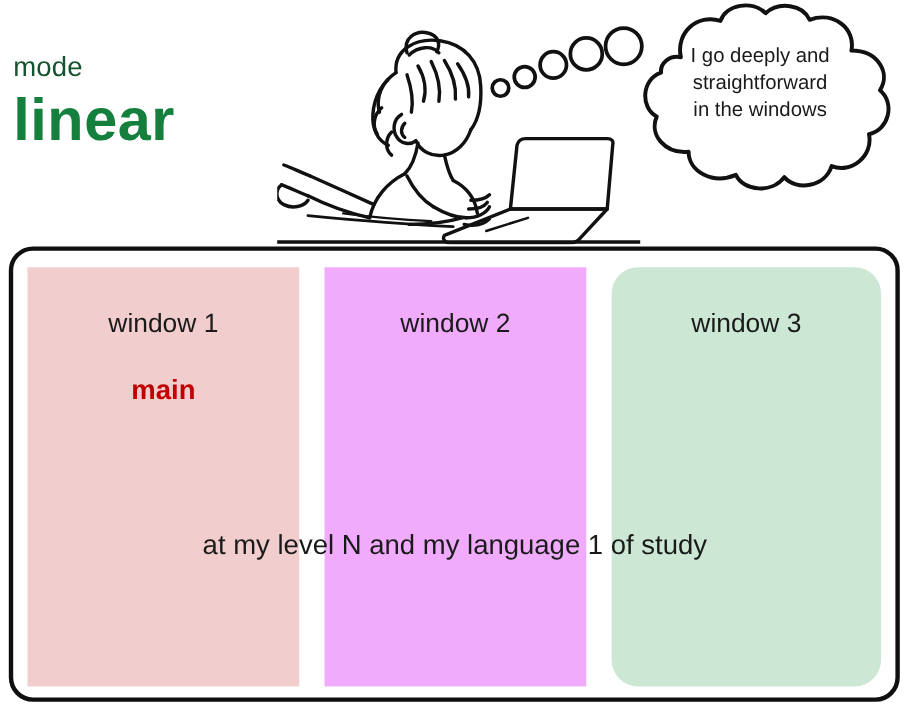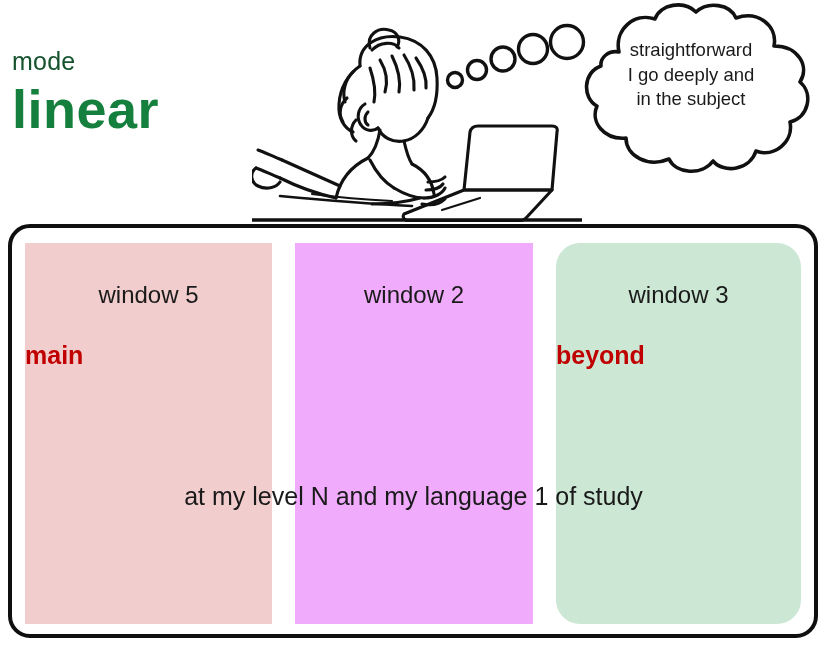--- a/index.html
+++ b/index.html
@@ -57,21 +57,21 @@
   #window-col-1{left:25px;width:247px;background:#F2CDCD;}
   #window-col-2{left:295px;width:238px;background:#D4F0F2;}
   #window-col-3{left:556px;width:245px;background:#CCE8D5;}
 
   .window-title{
     position:absolute;left:0;right:0;top:38px;
     text-align:center;font-size:24px;color:#1a1a1a;
   }
   .window-role{
     position:absolute;left:0;right:0;top:98px;
-    font-size:25px;font-weight:bold;color:#C00000;
+    text-align:center;font-size:25px;font-weight:bold;color:#C00000;
   }
 
   
   #caption{
     position:absolute;left:0;top:452px;width:827px;
     text-align:center;font-size:25px;color:#1a1a1a;
     line-height:1.42;
     pointer-events:none;
     margin-top:27px;
   }
@@ -170,37 +170,36 @@
                C194 168 168 172 157 159
                C146 174 120 172 113 157
                C92 166 70 154 70 136
                C48 138 34 120 41 104
                C26 96 27 70 45 64
                C44 56 52 48 63 50 Z"></path>
     </g>
   </svg>
 
   <div id="bubble-text">
+    <div>I go deeply and</div>
     <div>straightforward</div>
-    <div>I go deeply and</div>
-    <div>in the subject</div>
+    <div>in the windows</div>
   </div>
 </div>
 
 <div id="panel" style="border-color: rgb(15, 15, 15);"></div>
 
 <div class="window-col" id="window-col-1" style="background: rgb(242, 205, 205);">
-  <div class="window-title">window 5</div>
+  <div class="window-title">window 1</div>
   <div class="window-role" style="color: rgb(192, 0, 0);">main</div>
 </div>
 
 <div class="window-col" id="window-col-2" style="background: #f0abfc;">
   <div class="window-title">window 2</div>
 </div>
 
 <div class="window-col" id="window-col-3" style="background: rgb(204, 232, 213); border-radius: 24px;">
   <div class="window-title">window 3</div>
-  <div class="window-role" style="color: rgb(192, 0, 0);">beyond</div>
 </div>
 
 <div id="caption">
   <div>at my level N and my language 1 of study</div>
 </div>
 
 </body></html>

